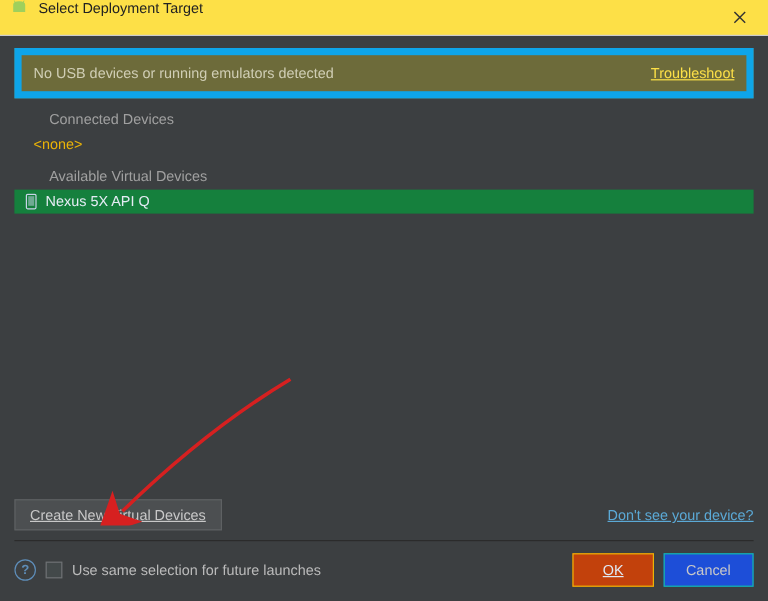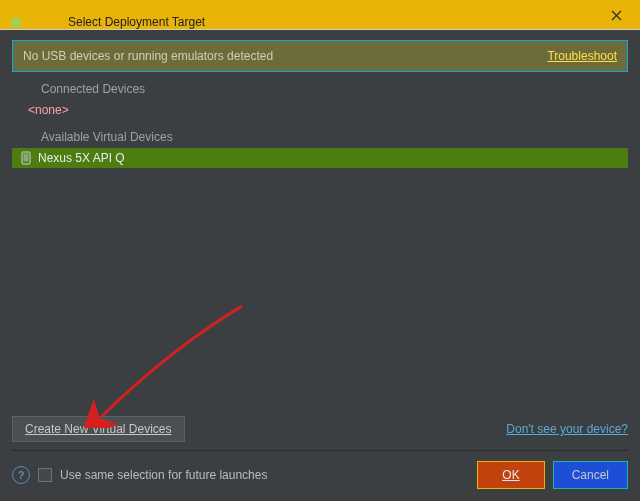--- a/index.html
+++ b/index.html
@@ -1,28 +1,28 @@
 <!DOCTYPE html>
 <html><head>
   <meta charset="utf-8">
   <style>
     * { margin: 0; padding: 0; box-sizing: border-box; font-family: "Segoe UI", Arial, sans-serif; }
     body { width: 640px; height: 501px; background: #3c3f41; color: #bbbbbb; font-size: 12px; overflow: hidden; }
-    .titlebar { height: 30px; background: #eab308; display: flex; align-items: flex-end; padding: 0 8px; border-bottom: 1px solid #ccc; gap: 36px; }
+    .titlebar { height: 30px; background: #fde047; display: flex; align-items: flex-start; padding: 0 8px; border-bottom: 1px solid #ccc; }
     .titlebar .android-icon { width: 16px; height: 12px; margin-right: 8px; }
     .titlebar .title { color: #222; font-size: 12px; flex: 1; }
     .titlebar .close { width: 32px; height: 28px; display: flex; align-items: center; justify-content: center; cursor: pointer; color: #333; }
     .content { padding: 10px 12px 0 12px; height: 471px; display: flex; flex-direction: column; position: relative; }
-    .warning-bar { background: #6d6b3a; border: 1px solid #0ea5e9; padding: 8px 10px; display: flex; align-items: center; color: #d0ceb5; font-size: 12px; }
+    .warning-bar { background: #6d6b3a; border: 6px solid #0ea5e9; padding: 8px 10px; display: flex; align-items: center; color: #d0ceb5; font-size: 12px; }
     .warning-bar .msg { flex: 1; }
     .warning-bar a { color: #fde047; text-decoration: underline; cursor: pointer; }
     .section-label { color: #a0a0a0; font-size: 12px; margin-top: 10px; margin-bottom: 4px; margin-left: 29px; }
-    .none-item { padding: 3px 16px; color: #fca5a5; }
+    .none-item { padding: 3px 16px; color: #eab308; }
     .device-list { background: #3c3f41; border: 0; }
-    .device-item { background: #4d7c0f; color: #e6ecf5; padding: 3px 8px; display: flex; align-items: center; gap: 6px; cursor: pointer; }
+    .device-item { background: #15803d; color: #e6ecf5; padding: 3px 8px; display: flex; align-items: center; gap: 6px; cursor: pointer; }
     .phone-icon { width: 12px; height: 14px; }
     .spacer { flex: 1; position: relative; }
     .arrow-svg { position: absolute; top: 130px; left: 60px; width: 180px; height: 130px; pointer-events: none; }
     .bottom-row { display: flex; align-items: center; padding: 8px 0; }
     .btn { background: #4c4f51; border: 1px solid #5e6163; color: #c8c8c8; padding: 5px 12px; font-size: 12px; cursor: pointer; }
     .link-right { margin-left: auto; color: #5ba9d6; text-decoration: underline; cursor: pointer; }
     .footer { border-top: 1px solid #2b2b2b; padding: 10px 0 12px 0; display: flex; align-items: center; gap: 8px; }
     .help-icon { width: 18px; height: 18px; border: 1px solid #5e8db8; border-radius: 50%; display: flex; align-items: center; justify-content: center; color: #5e8db8; font-size: 11px; font-weight: bold; cursor: pointer; }
     .checkbox { width: 14px; height: 14px; border: 1px solid #6e7173; background: #43494a; cursor: pointer; }
     .footer-label { color: #bbbbbb; flex: 1; }

